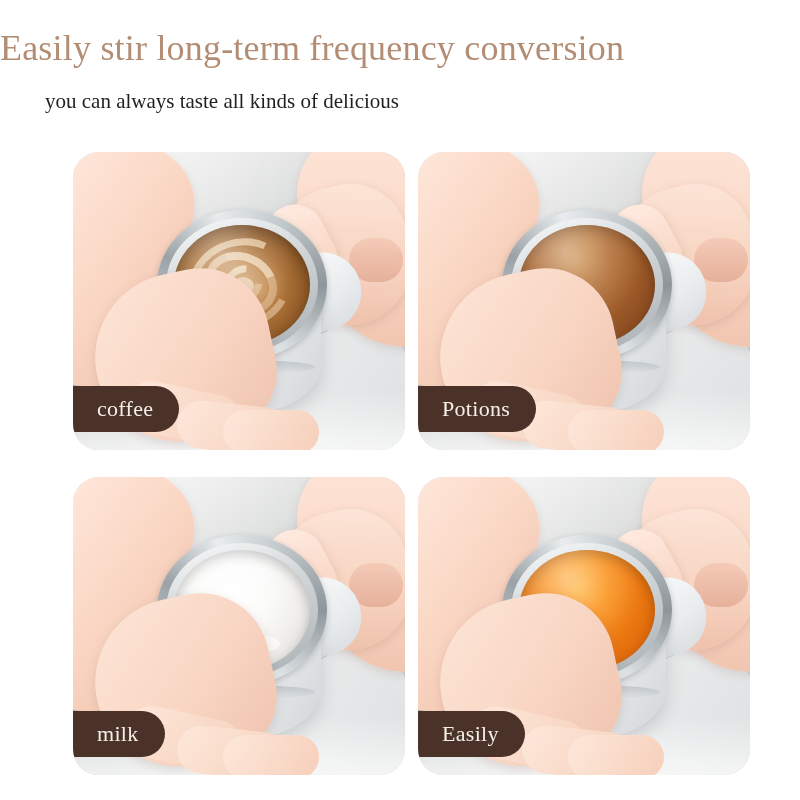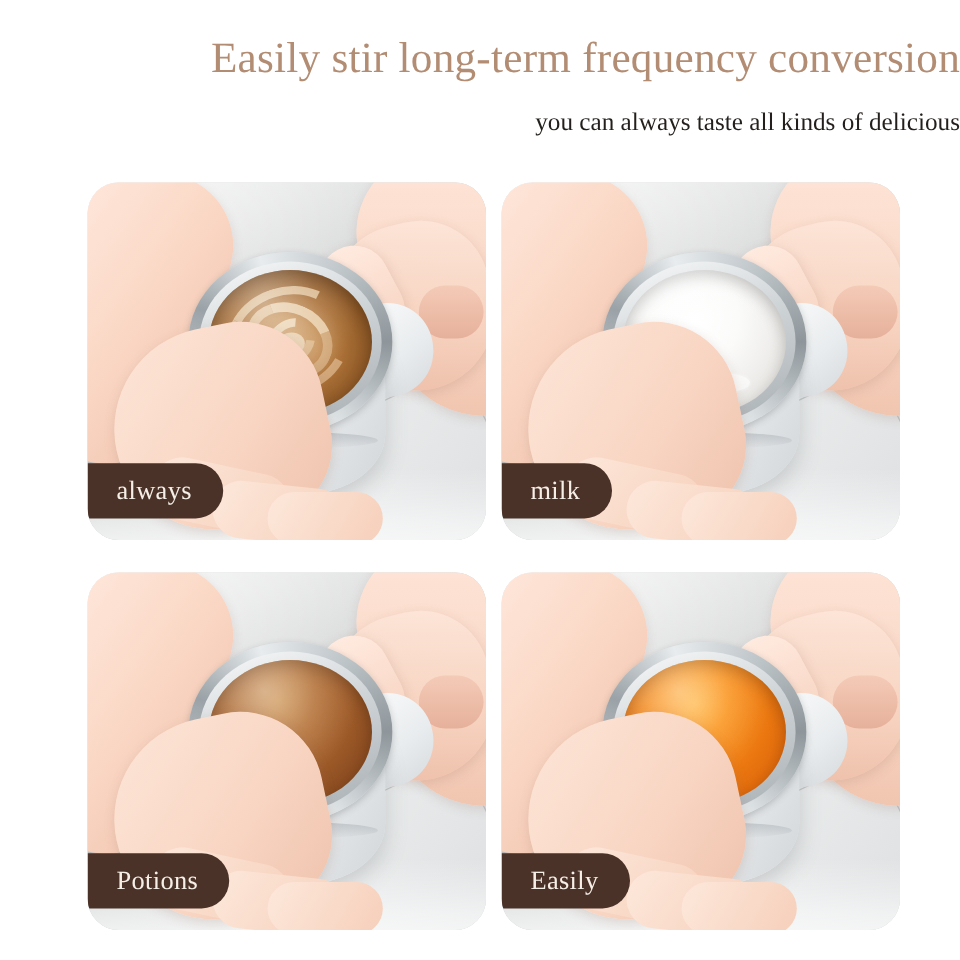--- a/index.html
+++ b/index.html
@@ -18,40 +18,41 @@
     width: 800px;
     height: 800px;
     background: #ffffff;
   }
 
   
   .header {
     position: absolute;
     top: 0; left: 0;
     width: 800px;
-    text-align: right;
+    text-align: left;
   }
   .headline {
     margin-top: 26px;
     font-size: 36px;
     line-height: 44px;
     font-weight: 400;
     letter-spacing: 0.2px;
     color: #b28d74;
     font-family: "Liberation Serif", "DejaVu Serif", serif;
     white-space: nowrap;
   }
   .subhead {
     margin-top: 18px;
     font-size: 21px;
     line-height: 26px;
     font-weight: 400;
     color: #231f1c;
     font-family: "Liberation Serif", "DejaVu Serif", serif;
     white-space: nowrap;
+    margin-left: 45px;
   }
 
   
   .grid {
     position: absolute;
     left: 73px;
     top: 152px;
     width: 677px;
     height: 623px;
     display: grid;
@@ -375,86 +376,86 @@
           <div class="swirl-dot"></div>
           <div class="liquid-sheen"></div>
         </div>
       </div>
 
       <div class="hand palm-left"></div>
       <div class="finger-l1"></div>
       <div class="finger-l2"></div>
       <div class="finger-l3"></div>
 
-      <div class="badge">always</div>
+      <div class="badge">coffee</div>
     </div>
 
     <div class="panel">
       <div class="scene"></div>
       <div class="slab"></div>
       <div class="deskedge"></div>
 
       <div class="hand arm-left"></div>
       <div class="hand arm-right"></div>
       <div class="hand palm-right"></div>
       <div class="hand thumb-right"></div>
       <div class="knuckle"></div>
 
       <div class="mug">
         <div class="mug-handle"></div>
         <div class="mug-body"></div>
         <div class="mug-seam"></div>
         <div class="rim">
           <div class="rim-inner"></div>
         </div>
-        <div class="liquid liq-milk">
-          <div class="froth froth-a"></div>
-          <div class="froth froth-b"></div>
-          <div class="froth froth-c"></div>
+        <div class="liquid liq-potions">
           <div class="liquid-sheen"></div>
         </div>
       </div>
 
       <div class="hand palm-left"></div>
       <div class="finger-l1"></div>
       <div class="finger-l2"></div>
       <div class="finger-l3"></div>
 
-      <div class="badge">milk</div>
+      <div class="badge">Potions</div>
     </div>
 
     <div class="panel">
       <div class="scene"></div>
       <div class="slab"></div>
       <div class="deskedge"></div>
 
       <div class="hand arm-left"></div>
       <div class="hand arm-right"></div>
       <div class="hand palm-right"></div>
       <div class="hand thumb-right"></div>
       <div class="knuckle"></div>
 
       <div class="mug">
         <div class="mug-handle"></div>
         <div class="mug-body"></div>
         <div class="mug-seam"></div>
         <div class="rim">
           <div class="rim-inner"></div>
         </div>
-        <div class="liquid liq-potions">
+        <div class="liquid liq-milk">
+          <div class="froth froth-a"></div>
+          <div class="froth froth-b"></div>
+          <div class="froth froth-c"></div>
           <div class="liquid-sheen"></div>
         </div>
       </div>
 
       <div class="hand palm-left"></div>
       <div class="finger-l1"></div>
       <div class="finger-l2"></div>
       <div class="finger-l3"></div>
 
-      <div class="badge">Potions</div>
+      <div class="badge">milk</div>
     </div>
 
     <div class="panel">
       <div class="scene"></div>
       <div class="slab"></div>
       <div class="deskedge"></div>
 
       <div class="hand arm-left"></div>
       <div class="hand arm-right"></div>
       <div class="hand palm-right"></div>

